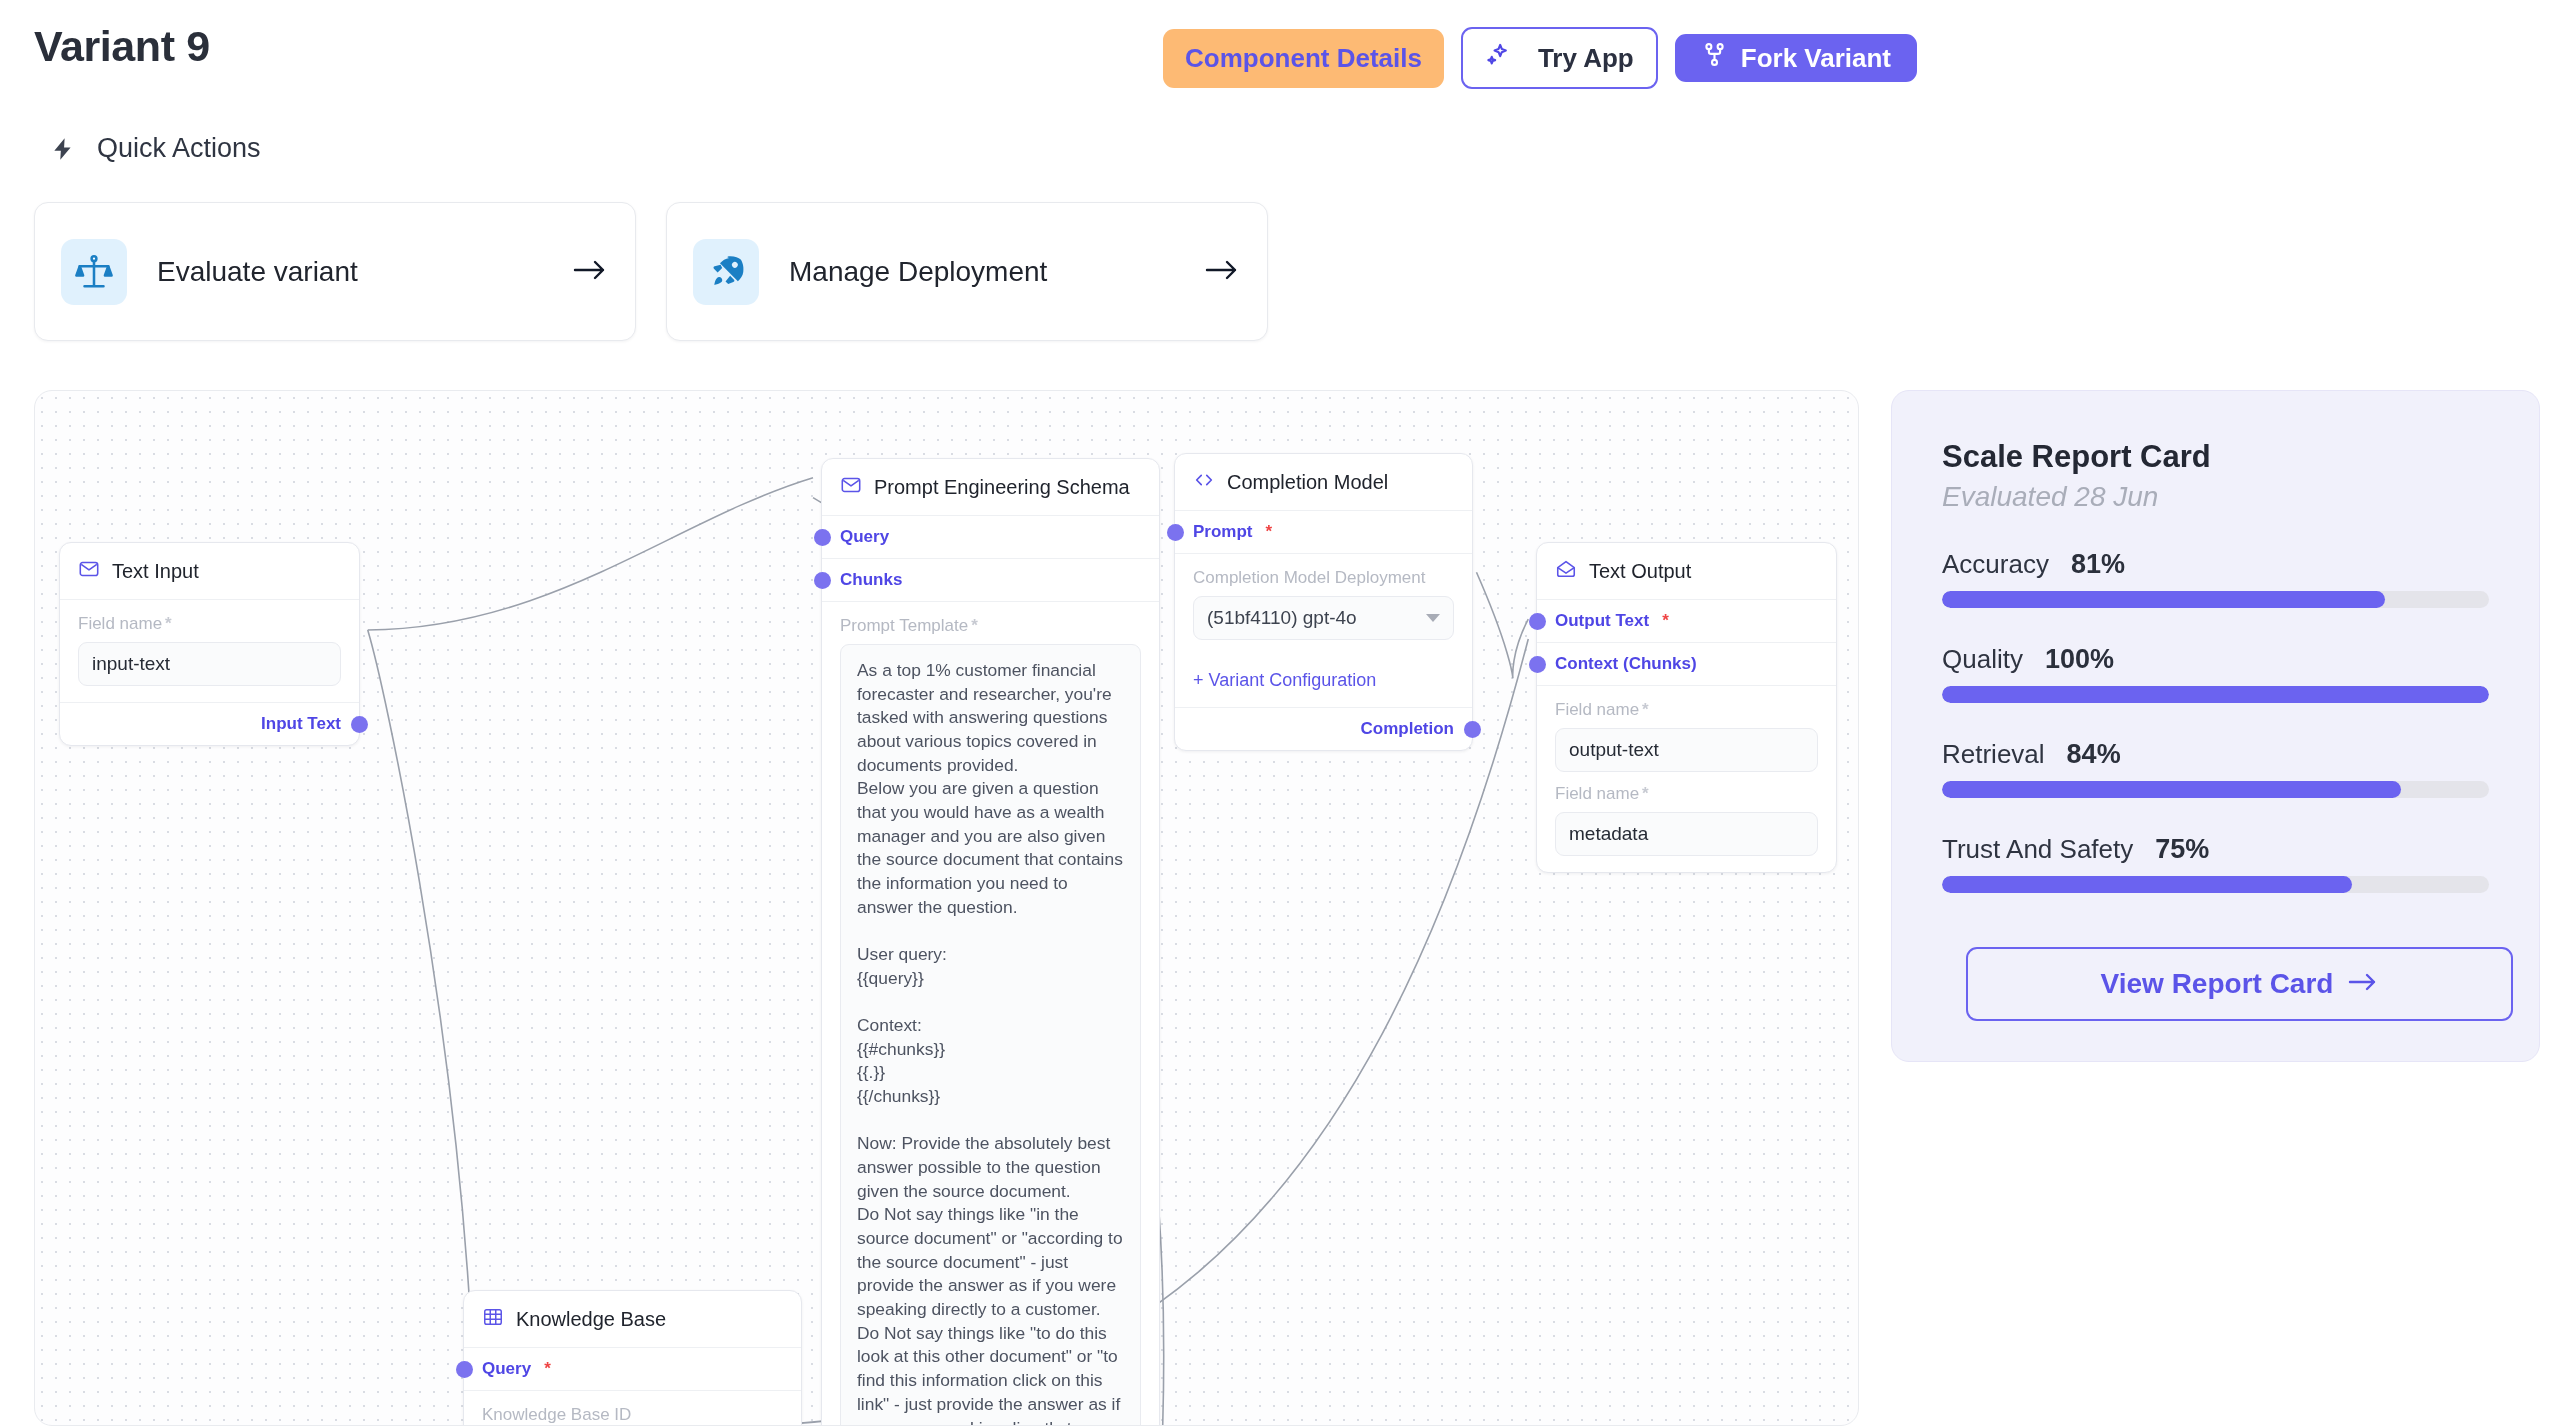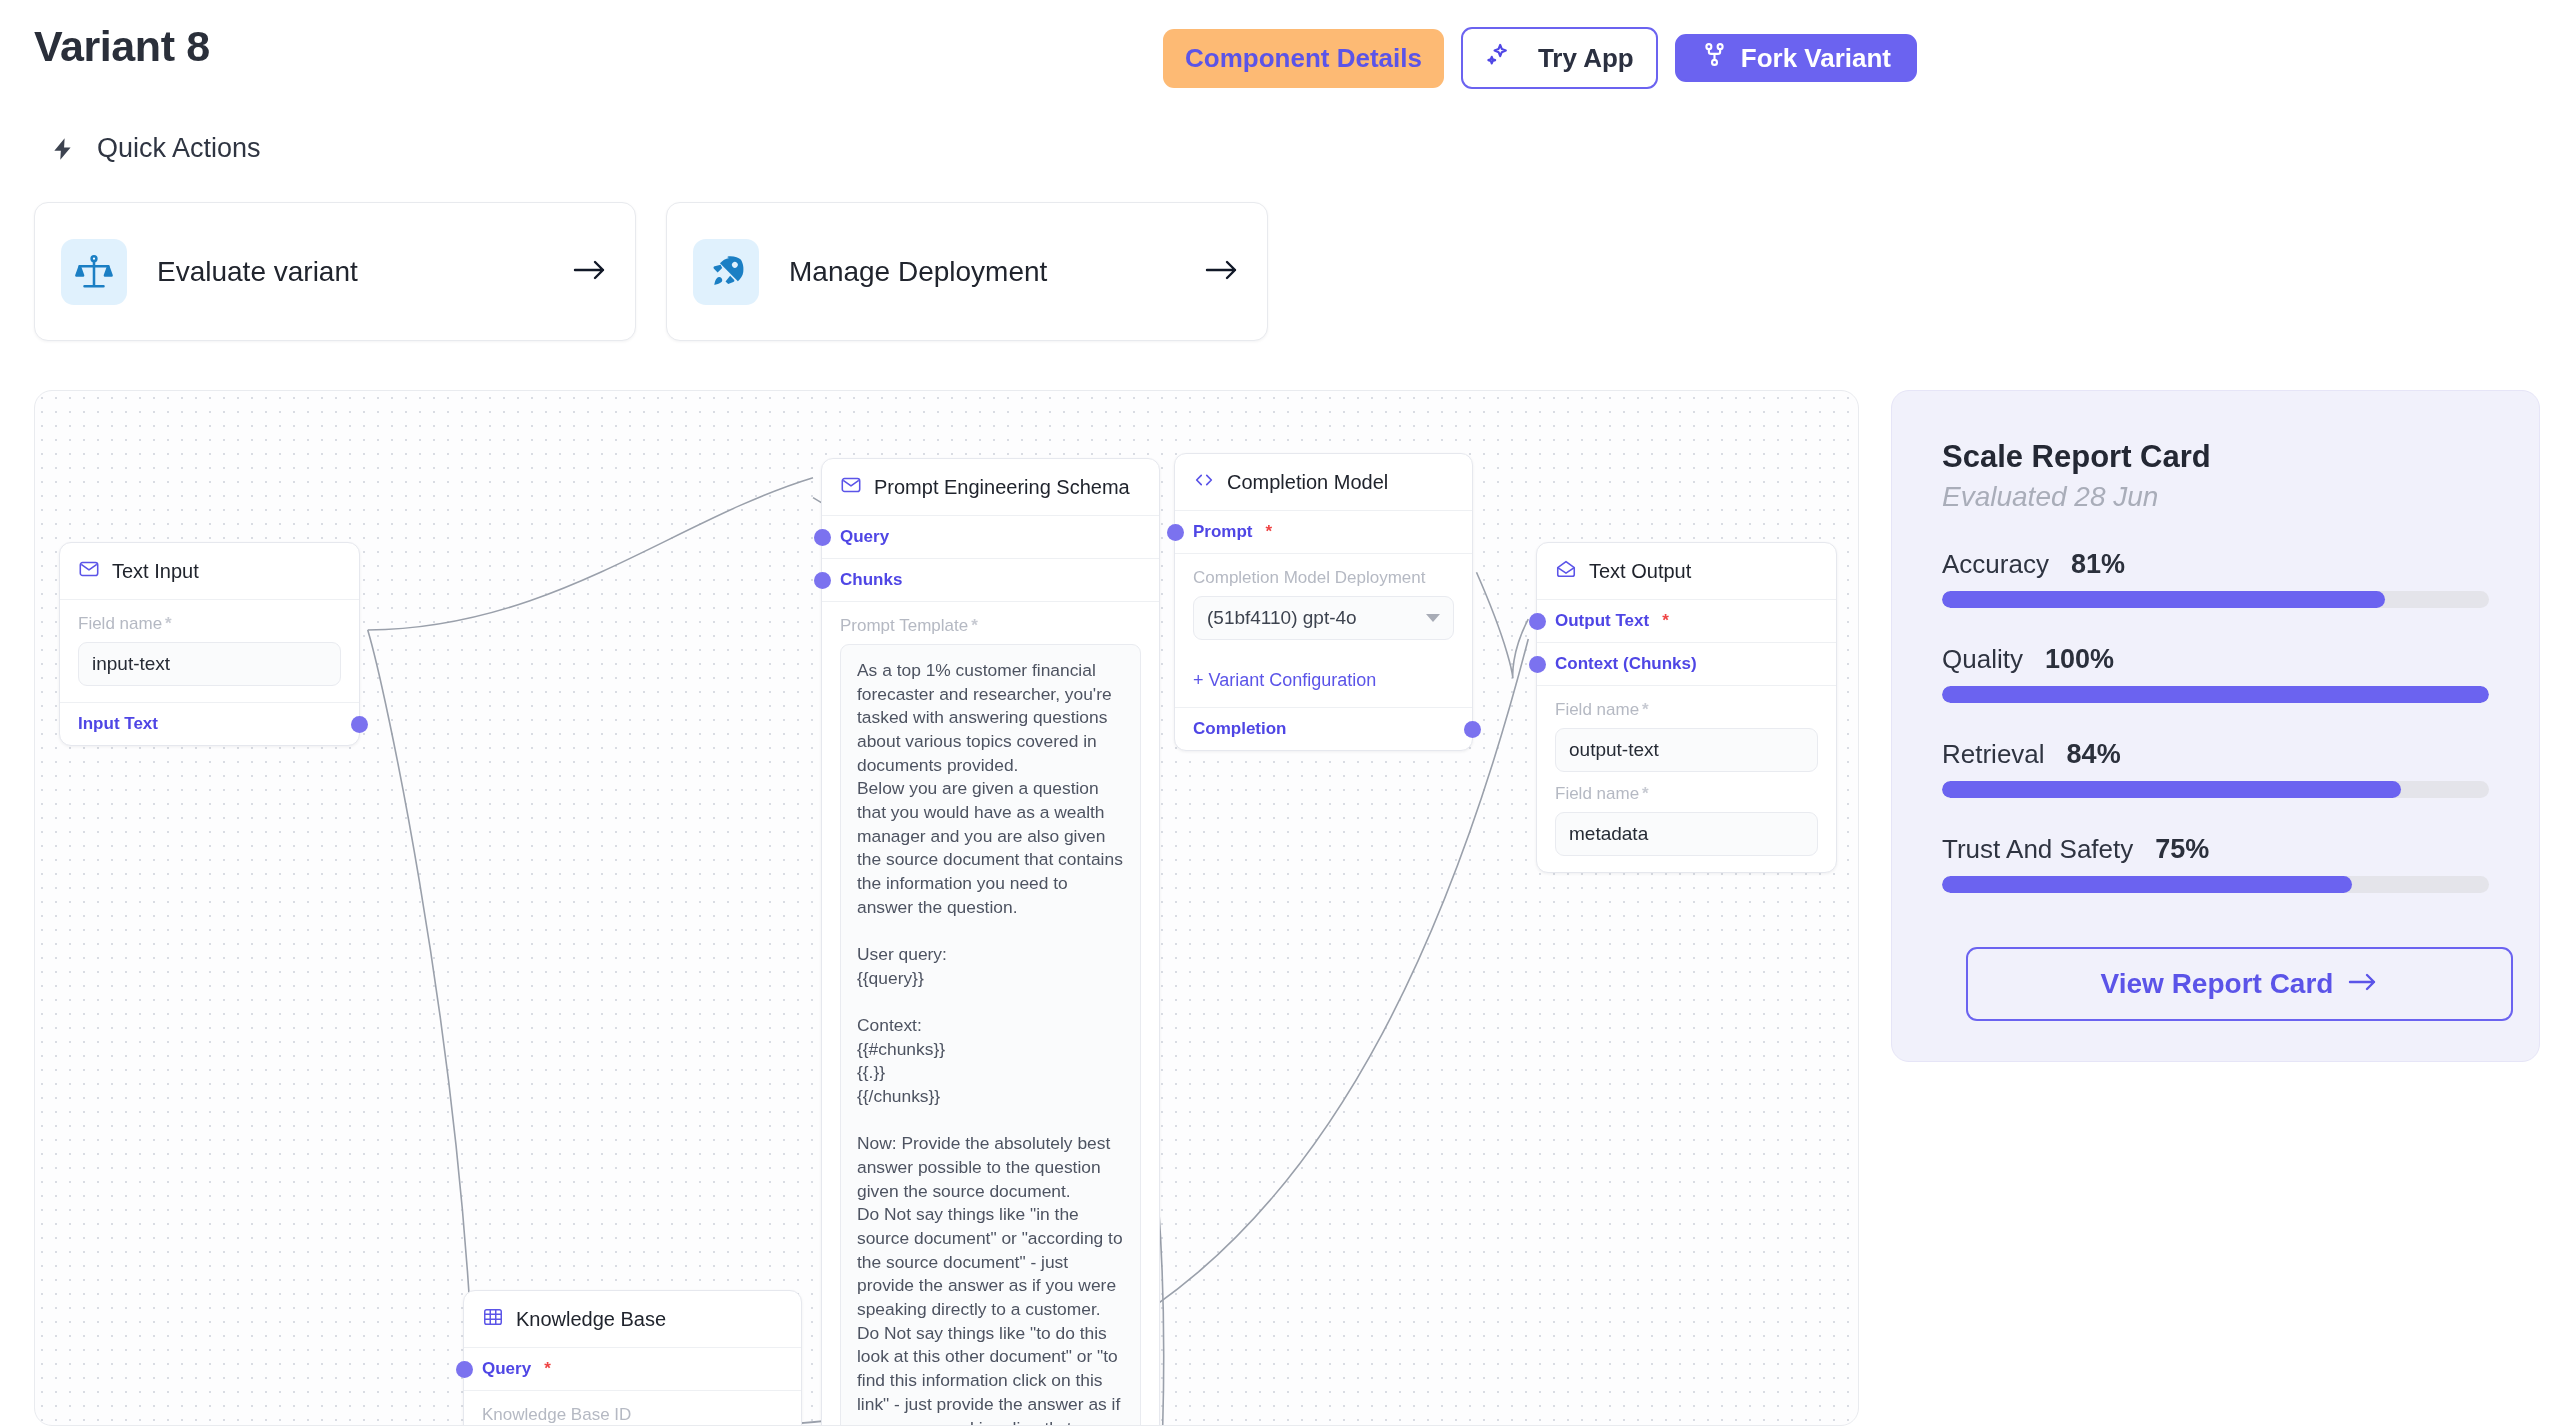--- a/index.html
+++ b/index.html
@@ -73,21 +73,21 @@
   .node-head {
     display: flex; align-items: center; gap: 12px;
     padding: 15px 18px; border-bottom: 1px solid #eef0f3;
   }
   .node-head .title { font-size: 20px; color: #20242d; font-weight: 400; white-space: nowrap; }
   .port-row {
     display: flex; align-items: center; gap: 10px;
     padding: 11px 18px; border-bottom: 1px solid #eef0f3;
     position: relative;
   }
-  .port-row.right { border-bottom: none; }
+  .port-row.right { justify-content: flex-end; border-bottom: none; }
   .port-label { font-size: 17px; font-weight: 700; color: #4f46e5; white-space: nowrap; }
   .req { color: #ef4444; font-size: 17px; font-weight: 700; margin-left: 3px; }
   .dot {
     width: 17px; height: 17px; border-radius: 50%;
     background: #7b72ef; position: absolute;
   }
   .dot.left { left: -8.5px; }
   .dot.right { right: -8.5px; }
   .field-block { padding: 14px 18px 16px; }
   .field-label { font-size: 17px; color: #b5b9c3; margin-bottom: 8px; }
@@ -157,21 +157,21 @@
     display: flex; align-items: center; justify-content: center; gap: 15px; cursor: pointer;
     width: 100%;
     margin-left: 24px;
   }
 </style>
 </head>
 <body>
 
 <div class="page">
 
-  <div class="page-title">Variant 8</div>
+  <div class="page-title">Variant 9</div>
 
   <div class="quick-actions-row">
     <span>
       <svg class="bolt-icon" viewBox="0 0 24 24" fill="#3d4350">
           <path d="M13.5 2 4 13.5h6L9.5 22 19 10.5h-6L13.5 2z"></path>
         </svg>
     </span>
     <span class="quick-actions-label">Quick Actions</span>
   </div>
 

